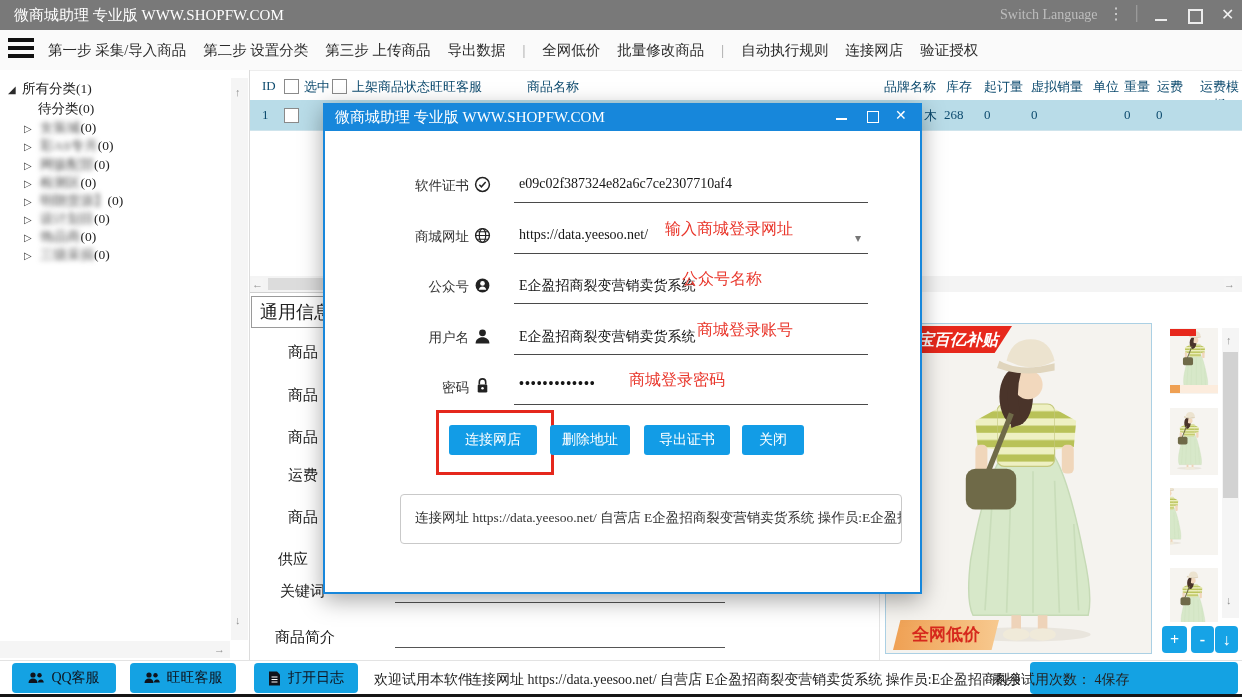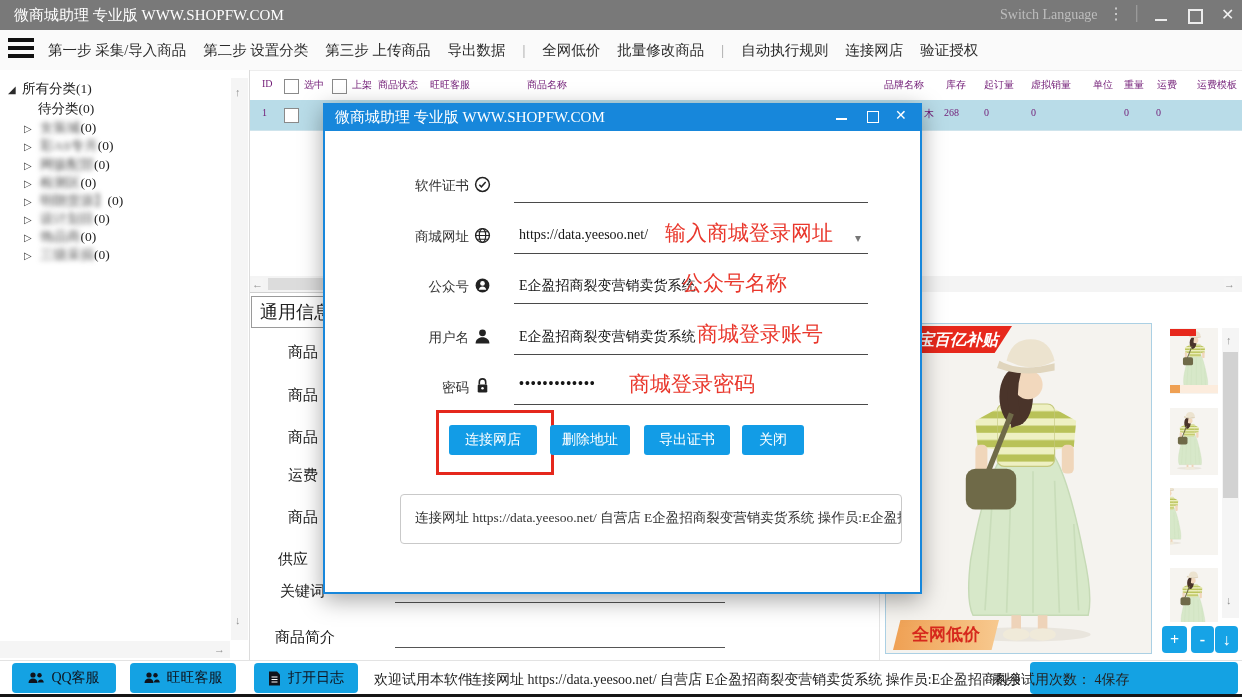--- a/index.html
+++ b/index.html
@@ -26,21 +26,21 @@
   .tree-glyph{color:#3c3c3c;font-size:10px;}
   .tree-glyph.open{color:#2b2b2b;}
   .blurred{filter:blur(2.6px);color:#4c4c4c;}
   .vscroll{background:#f5f5f5;color:#909090;font-size:11px;text-align:center;}
   .hscroll{background:#f5f5f5;color:#909090;font-size:11px;}
   .thumbbar{background:#d2d2d2;}
   
   .thead{font-size:13px;color:#3d3d3d;}
   .checkbox{width:13px;height:13px;border:1px solid #8a8a8a;background:#fff;}
   .row1{left:250px;top:100px;width:992px;height:30px;background:#b9dce8;border-bottom:1px solid #cfe4ec;}
-  .cell{position:absolute;top:7px;font-size:10px;color:#701a75;}
+  .cell{position:absolute;top:7px;font-size:13px;color:#0c4a6e;text-align:center;}
   .table-hscroll{left:250px;top:276px;width:992px;height:16px;background:#f4f4f4;}
   .hthumb{left:268px;top:278px;width:470px;height:12px;background:#dcdcdc;}
   
   .form-label{font-size:15px;color:#1a1a1a;}
   .tab-box{left:251px;top:295px;border:1px solid #9a9a9a;background:#fff;padding:3px 8px;font-size:18px;}
   .underline{height:1px;background:#555;}
   
   .photo-frame{left:885px;top:323px;width:265px;height:329px;border:1px solid #abd0e4;background:#f5f3ef;overflow:hidden;}
   .corner-badge{left:888px;top:326px;width:110px;height:27px;background:#e7281c;color:#fff;
      font-size:16px;font-weight:bold;font-style:italic;line-height:27px;text-align:right;padding-right:14px;
@@ -66,21 +66,21 @@
   .dialog{left:323px;top:103px;width:599px;height:491px;background:#fff;border:2px solid #1787db;
      box-shadow:0 6px 22px rgba(0,0,0,.35);box-sizing:border-box;z-index:20;}
   .dlg-title{position:absolute;left:-2px;top:-2px;width:599px;height:28px;background:#1787db;color:#fff;}
   .dlg-title .t{position:absolute;left:12px;top:5px;font-size:15px;}
   .dlg-min{position:absolute;left:513px;top:15px;width:11px;height:2px;background:#fff;}
   .dlg-max{position:absolute;left:544px;top:8px;width:10px;height:10px;border:1.5px solid #fff;}
   .dlg-close{position:absolute;left:572px;top:4px;font-size:14px;color:#fff;}
   .dlg-row-label{position:absolute;width:120px;text-align:right;font-size:13.5px;color:#333;}
   .dlg-value{position:absolute;left:194px;font-size:14px;color:#161616;white-space:nowrap;}
   .dlg-line{position:absolute;left:189px;width:354px;height:1px;background:#4a4a4a;}
-  .dlg-annot{position:absolute;color:#e9362b;font-size:21px;white-space:nowrap;}
+  .dlg-annot{position:absolute;color:#e9362b;font-size:16px;white-space:nowrap;}
   .dlg-icon{position:absolute;left:149px;width:17px;height:17px;}
   .dlg-btn{position:absolute;top:320px;height:30px;background:#129ce6;color:#fff;font-size:14px;
      border-radius:3px;text-align:center;line-height:30px;}
   .red-rect{position:absolute;left:111px;top:305px;width:112px;height:59px;border:3px solid #e5281c;}
   .dlg-hint{position:absolute;left:238px;top:362px;color:#e9362b;font-size:19px;white-space:nowrap;}
   .dlg-status{position:absolute;left:75px;top:389px;width:500px;height:48px;border:1px solid #c9c9c9;
      border-radius:4px;overflow:hidden;}
   .dlg-status .s{position:absolute;left:14px;top:14px;font-size:13.5px;color:#333;white-space:nowrap;}
   .caret{position:absolute;left:530px;color:#777;font-size:12px;}
 </style>
@@ -311,20 +311,21 @@
       <span class="dlg-min"></span>
       <span class="dlg-max"></span>
       <span class="dlg-close">✕</span>
     </div>
 
     <span class="dlg-row-label" style="left:24px;top:72px">软件证书</span>
     <svg class="dlg-icon" style="top:71px" viewBox="0 0 16 16">
         <circle cx="8" cy="8" r="6.5" fill="none" stroke="#222" stroke-width="1.4"></circle>
         <path d="M5 8.2l2 2 4-4.5" fill="none" stroke="#222" stroke-width="1.4"></path>
       </svg>
+    <span class="dlg-value" style="top:71px">e09c02f387324e82a6c7ce2307710af4</span>
     <div class="dlg-line" style="top:97px"></div>
 
     <span class="dlg-row-label" style="left:24px;top:123px">商城网址</span>
     <svg class="dlg-icon" style="top:122px" viewBox="0 0 16 16">
         <circle cx="8" cy="8" r="6.5" fill="none" stroke="#222" stroke-width="1.3"></circle>
         <ellipse cx="8" cy="8" rx="3" ry="6.5" fill="none" stroke="#222" stroke-width="1.1"></ellipse>
         <path d="M1.5 8h13M2.5 4.5h11M2.5 11.5h11" stroke="#222" stroke-width="1" fill="none"></path>
       </svg>
     <span class="dlg-value" style="top:122px">https://data.yeesoo.net/</span>
     <span class="dlg-annot" style="left:340px;top:114px">输入商城登录网址</span>

